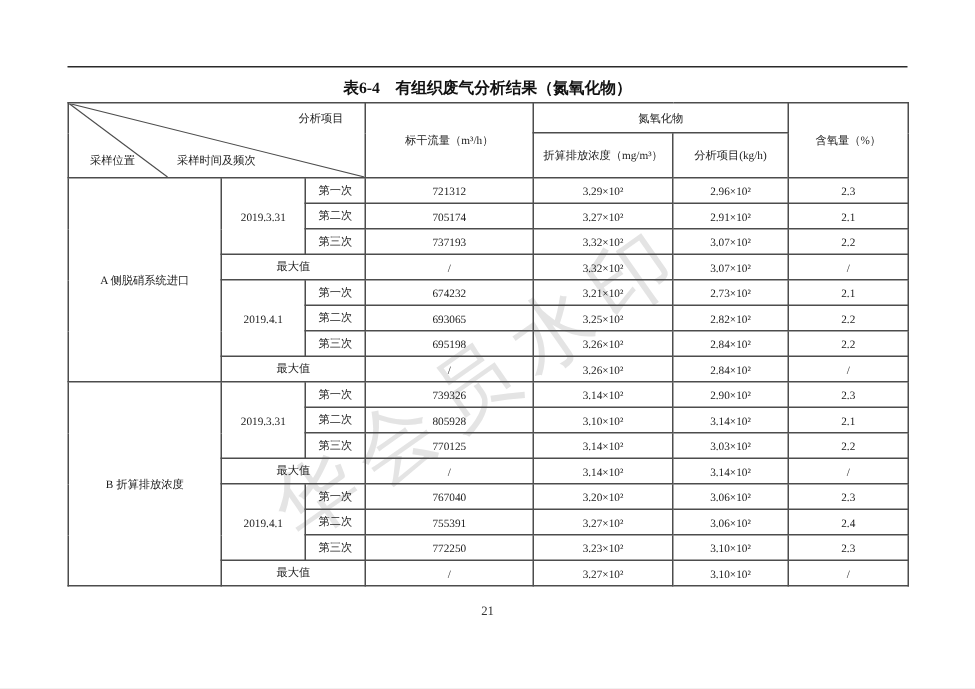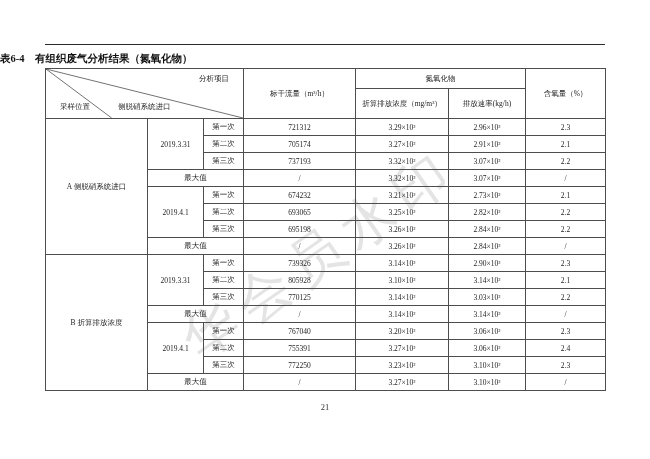--- a/index.html
+++ b/index.html
@@ -16,21 +16,21 @@
     position:absolute;left:45px;top:29px;width:560px;
     font-size:8px;letter-spacing:0.2px;color:#2a2a2a;
     white-space:nowrap;
   }
   .header-rule{
     position:absolute;left:45px;top:44px;width:560px;
     border-top:1px solid #2a2a2a;height:0;
   }
   .table-title{
     position:absolute;left:0;top:52px;width:650px;
-    text-align:left;font-size:10.5px;font-weight:bold;color:#111;
+    text-align:center;font-size:10.5px;font-weight:bold;color:#111;
   }
   .watermark{
     position:absolute;left:40px;top:130px;width:560px;height:250px;
     display:flex;align-items:center;justify-content:center;
     transform:rotate(-35deg);
     font-size:54px;letter-spacing:10px;white-space:nowrap;
     color:#b9b9b9;opacity:0.38;
     pointer-events:none;z-index:1;
   }
   table.report{
@@ -82,29 +82,29 @@
 
     <tbody>
         <tr class="hdr1">
       <td class="corner" colspan="3" rowspan="2">
         <svg viewBox="0 0 198 50" preserveAspectRatio="none">
           <line x1="0" y1="0" x2="198" y2="50" stroke="#4d4d4d" stroke-width="0.8"></line>
           <line x1="0" y1="0" x2="66" y2="50" stroke="#4d4d4d" stroke-width="0.8"></line>
         </svg>
         <span class="c-top">分析项目</span>
         <span class="c-left">采样位置</span>
-        <span class="c-mid">侧脱硝系统进口</span>
+        <span class="c-mid">采样时间及频次</span>
       </td>
       <th rowspan="2">标干流量（m³/h）</th>
       <th colspan="2">氮氧化物</th>
       <th rowspan="2">含氧量（%）</th>
     </tr>
     <tr class="hdr2">
       <th>折算排放浓度（mg/m³）</th>
-      <th>排放速率(kg/h)</th>
+      <th>分析项目(kg/h)</th>
     </tr>
 
     <tr class="datarow">
       <td rowspan="8">A 侧脱硝系统进口</td>
       <td rowspan="3">2019.3.31</td>
       <td>第一次</td>
       <td>721312</td>
       <td>3.29×10²</td>
       <td>2.96×10²</td>
       <td>2.3</td>

